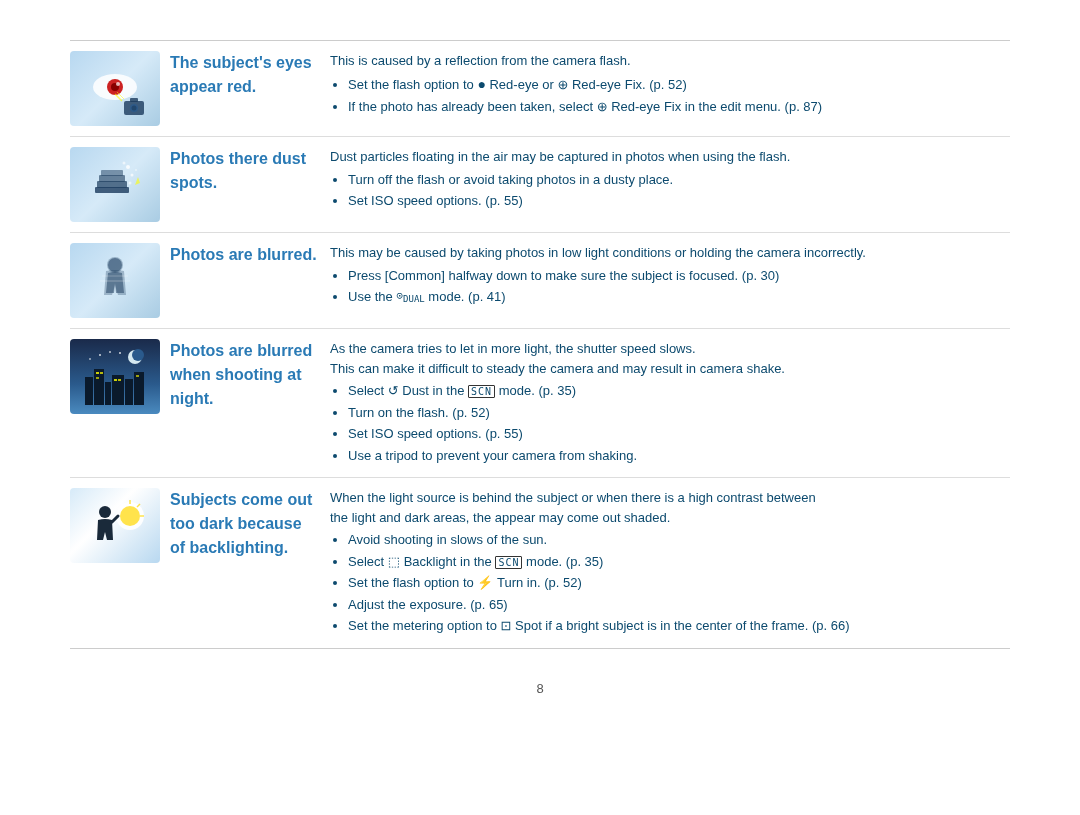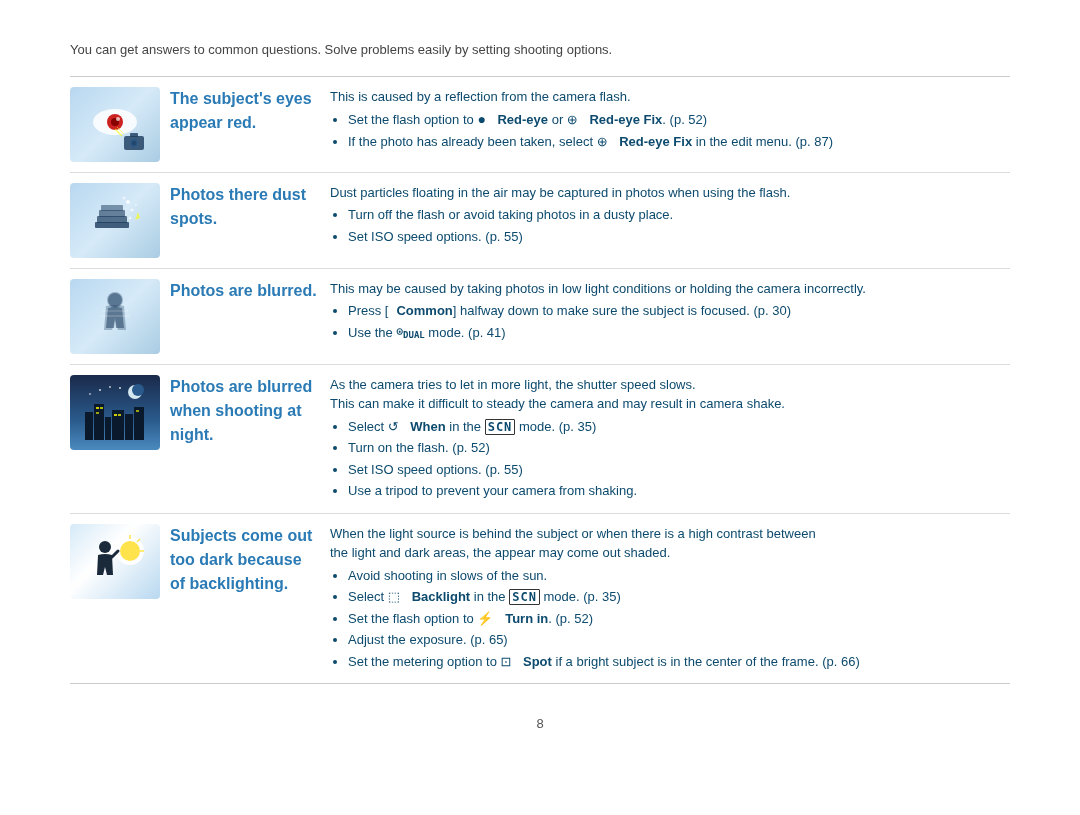--- a/index.html
+++ b/index.html
@@ -64,22 +64,21 @@
       color: #0c4a6e;
     }
     .faq-cell-content ul {
       margin-left: 18px;
       margin-top: 3px;
     }
     .faq-cell-content li {
       margin-bottom: 2px;
     }
     .bold-key {
-      font-weight: bold;
-      margin-left: 8px;
+      font-weight: normal;
     }
     .icon-img {
       width: 90px;
       height: 75px;
       background: linear-gradient(135deg, #b8d8f0 0%, #d6eaf8 50%, #a9cce3 100%);
       border-radius: 4px;
       display: flex;
       align-items: center;
       justify-content: center;
       overflow: hidden;
@@ -91,34 +90,33 @@
       height: 60px;
     }
     .page-number {
       text-align: center;
       margin-top: 30px;
       font-size: 13px;
       color: #555;
     }
     .scn-text {
       font-family: monospace;
-      font-weight: bold;
-      font-size: 12px;
+      font-weight: normal;
+      font-size: 10px;
       letter-spacing: 1px;
       border: 1.5px solid #333;
       padding: 0 2px;
       border-radius: 1px;
       display: inline;
     }
   </style>
 </head>
 <body>
 
 <div class="page">
-  <p class="subtitle">You can get answers to common questions. Solve problems easily by setting shooting options.</p>
   <hr class="divider-top">
 
   <table class="faq-table">
     <tbody>
 
       <tr class="faq-row">
         <td class="faq-cell-img">
           <div class="icon-img icon-eye">
             <svg viewBox="0 0 70 60" xmlns="http://www.w3.org/2000/svg">
 
@@ -198,21 +196,21 @@
             </svg>
           </div>
         </td>
         <td class="faq-cell-label">
           <span>Photos are blurred.</span>
         </td>
         <td class="faq-cell-content">
           <div>This may be caused by taking photos in low light conditions or holding the camera incorrectly.</div>
           <ul>
             <li>Press [<span class="bold-key">Common</span>] halfway down to make sure the subject is focused. (p. 30)</li>
-            <li>Use the <span style="font-size:11px; font-weight:bold; font-family:monospace; vertical-align:middle;">⊙<sub style="font-size:9px;">DUAL</sub></span> mode. (p. 41)</li>
+            <li>Use the <span style="font-size:11px; font-weight:normal; font-family:monospace; vertical-align:middle;">⊙<sub style="font-size:9px;">DUAL</sub></span> mode. (p. 41)</li>
           </ul>
         </td>
       </tr>
 
       <tr class="faq-row">
         <td class="faq-cell-img">
           <div class="icon-img icon-night" style="background: linear-gradient(180deg, #1a2a4a 0%, #2a5a8c 60%, #4a8abf 100%);">
             <svg viewBox="0 0 70 60" xmlns="http://www.w3.org/2000/svg">
 
               <rect x="5" y="30" width="8" height="28" fill="#0a1a2c"></rect>
@@ -239,21 +237,21 @@
             </svg>
           </div>
         </td>
         <td class="faq-cell-label">
           <span>Photos are blurred when shooting at night.</span>
         </td>
         <td class="faq-cell-content">
           <div>As the camera tries to let in more light, the shutter speed slows.</div>
           <div>This can make it difficult to steady the camera and may result in camera shake.</div>
           <ul>
-            <li>Select ↺ <span class="bold-key">When</span> in the <span class="scn-text">SCN</span> mode. (p. 35)</li>
+            <li>Select ↺ <span class="bold-key">Dust</span> in the <span class="scn-text">SCN</span> mode. (p. 35)</li>
             <li>Turn on the flash. (p. 52)</li>
             <li>Set ISO speed options. (p. 55)</li>
             <li>Use a tripod to prevent your camera from shaking.</li>
           </ul>
         </td>
       </tr>
 
       <tr class="faq-row" style="border-bottom: 1.5px solid #ccc;">
         <td class="faq-cell-img">
           <div class="icon-img icon-backlight" style="background: linear-gradient(135deg, #d6eaf8 0%, #fff 40%, #b8d8f0 100%);">

